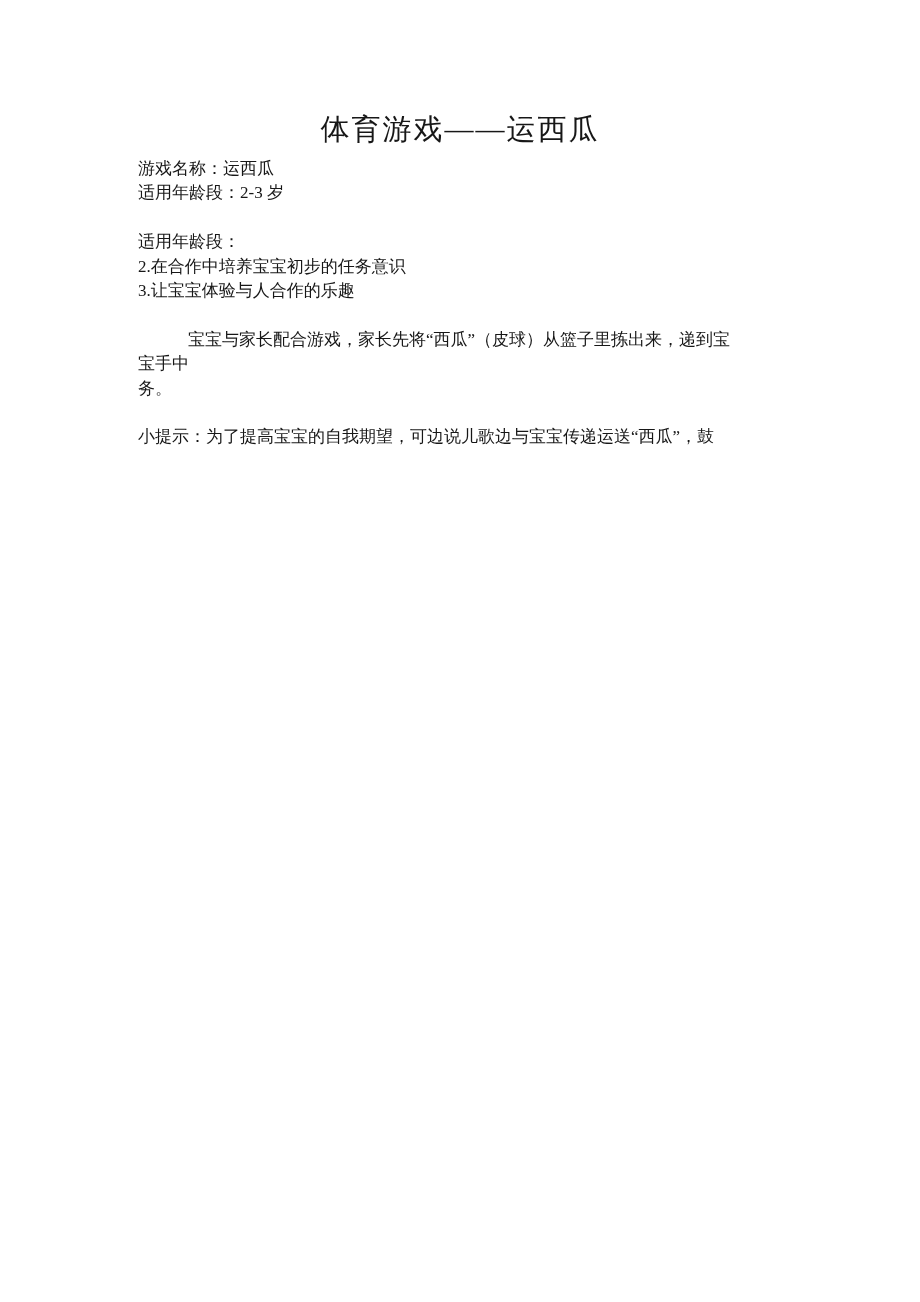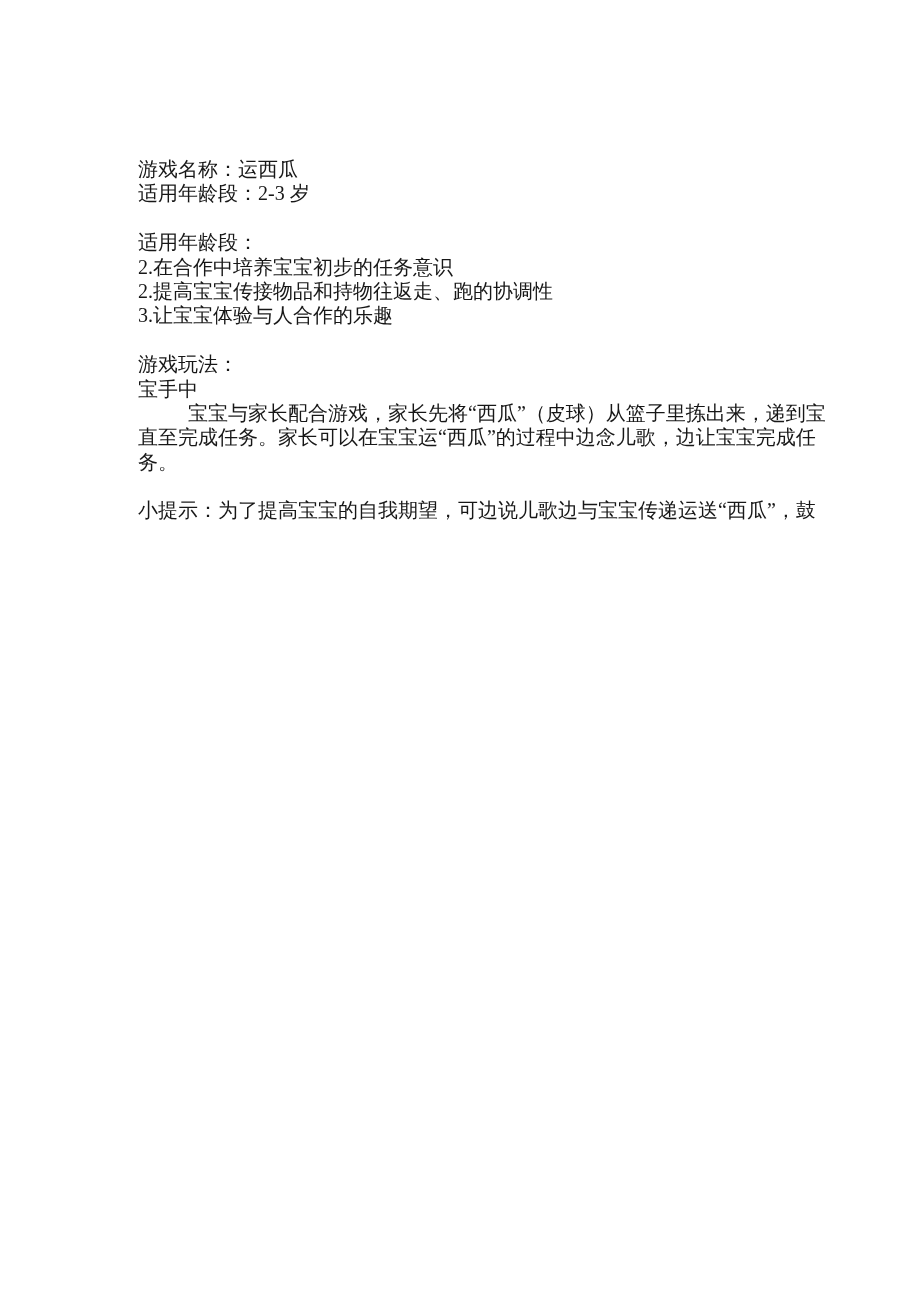--- a/index.html
+++ b/index.html
@@ -27,45 +27,43 @@
     font-weight: 400;
     letter-spacing: 2px;
     line-height: 44px;
     white-space: nowrap;
   }
   .doc-body {
     position: absolute;
     top: 157px;
     left: 138px;
     width: 700px;
-    font-size: 20px;
+    font-size: 17px;
     line-height: 24.4px;
   }
   .doc-line {
     height: 24.4px;
     white-space: nowrap;
   }
   .doc-line.indent {
     text-indent: 50px;
   }
 </style>
 </head>
 <body>
 
 <div class="page">
+  <h1 class="doc-title">体育游戏——运西瓜</h1>
   <div class="doc-body">
       <div class="doc-line">游戏名称：运西瓜</div>
       <div class="doc-line">适用年龄段：2-3 岁</div>
       <div class="doc-line">&nbsp;</div>
       <div class="doc-line">适用年龄段：</div>
       <div class="doc-line">2.在合作中培养宝宝初步的任务意识</div>
-      <div class="doc-line">2.提高宝宝传接物品和持物往返走、跑的协调性</div>
       <div class="doc-line">3.让宝宝体验与人合作的乐趣</div>
       <div class="doc-line">&nbsp;</div>
-      <div class="doc-line">游戏玩法：</div>
+      <div class="doc-line indent">宝宝与家长配合游戏，家长先将“西瓜”（皮球）从篮子里拣出来，递到宝</div>
       <div class="doc-line">宝手中</div>
-      <div class="doc-line indent">宝宝与家长配合游戏，家长先将“西瓜”（皮球）从篮子里拣出来，递到宝</div>
-      <div class="doc-line">直至完成任务。家长可以在宝宝运“西瓜”的过程中边念儿歌，边让宝宝完成任</div>
       <div class="doc-line">务。</div>
       <div class="doc-line">&nbsp;</div>
       <div class="doc-line">小提示：为了提高宝宝的自我期望，可边说儿歌边与宝宝传递运送“西瓜”，鼓</div>
     </div>
 </div>
 
 </body></html>

